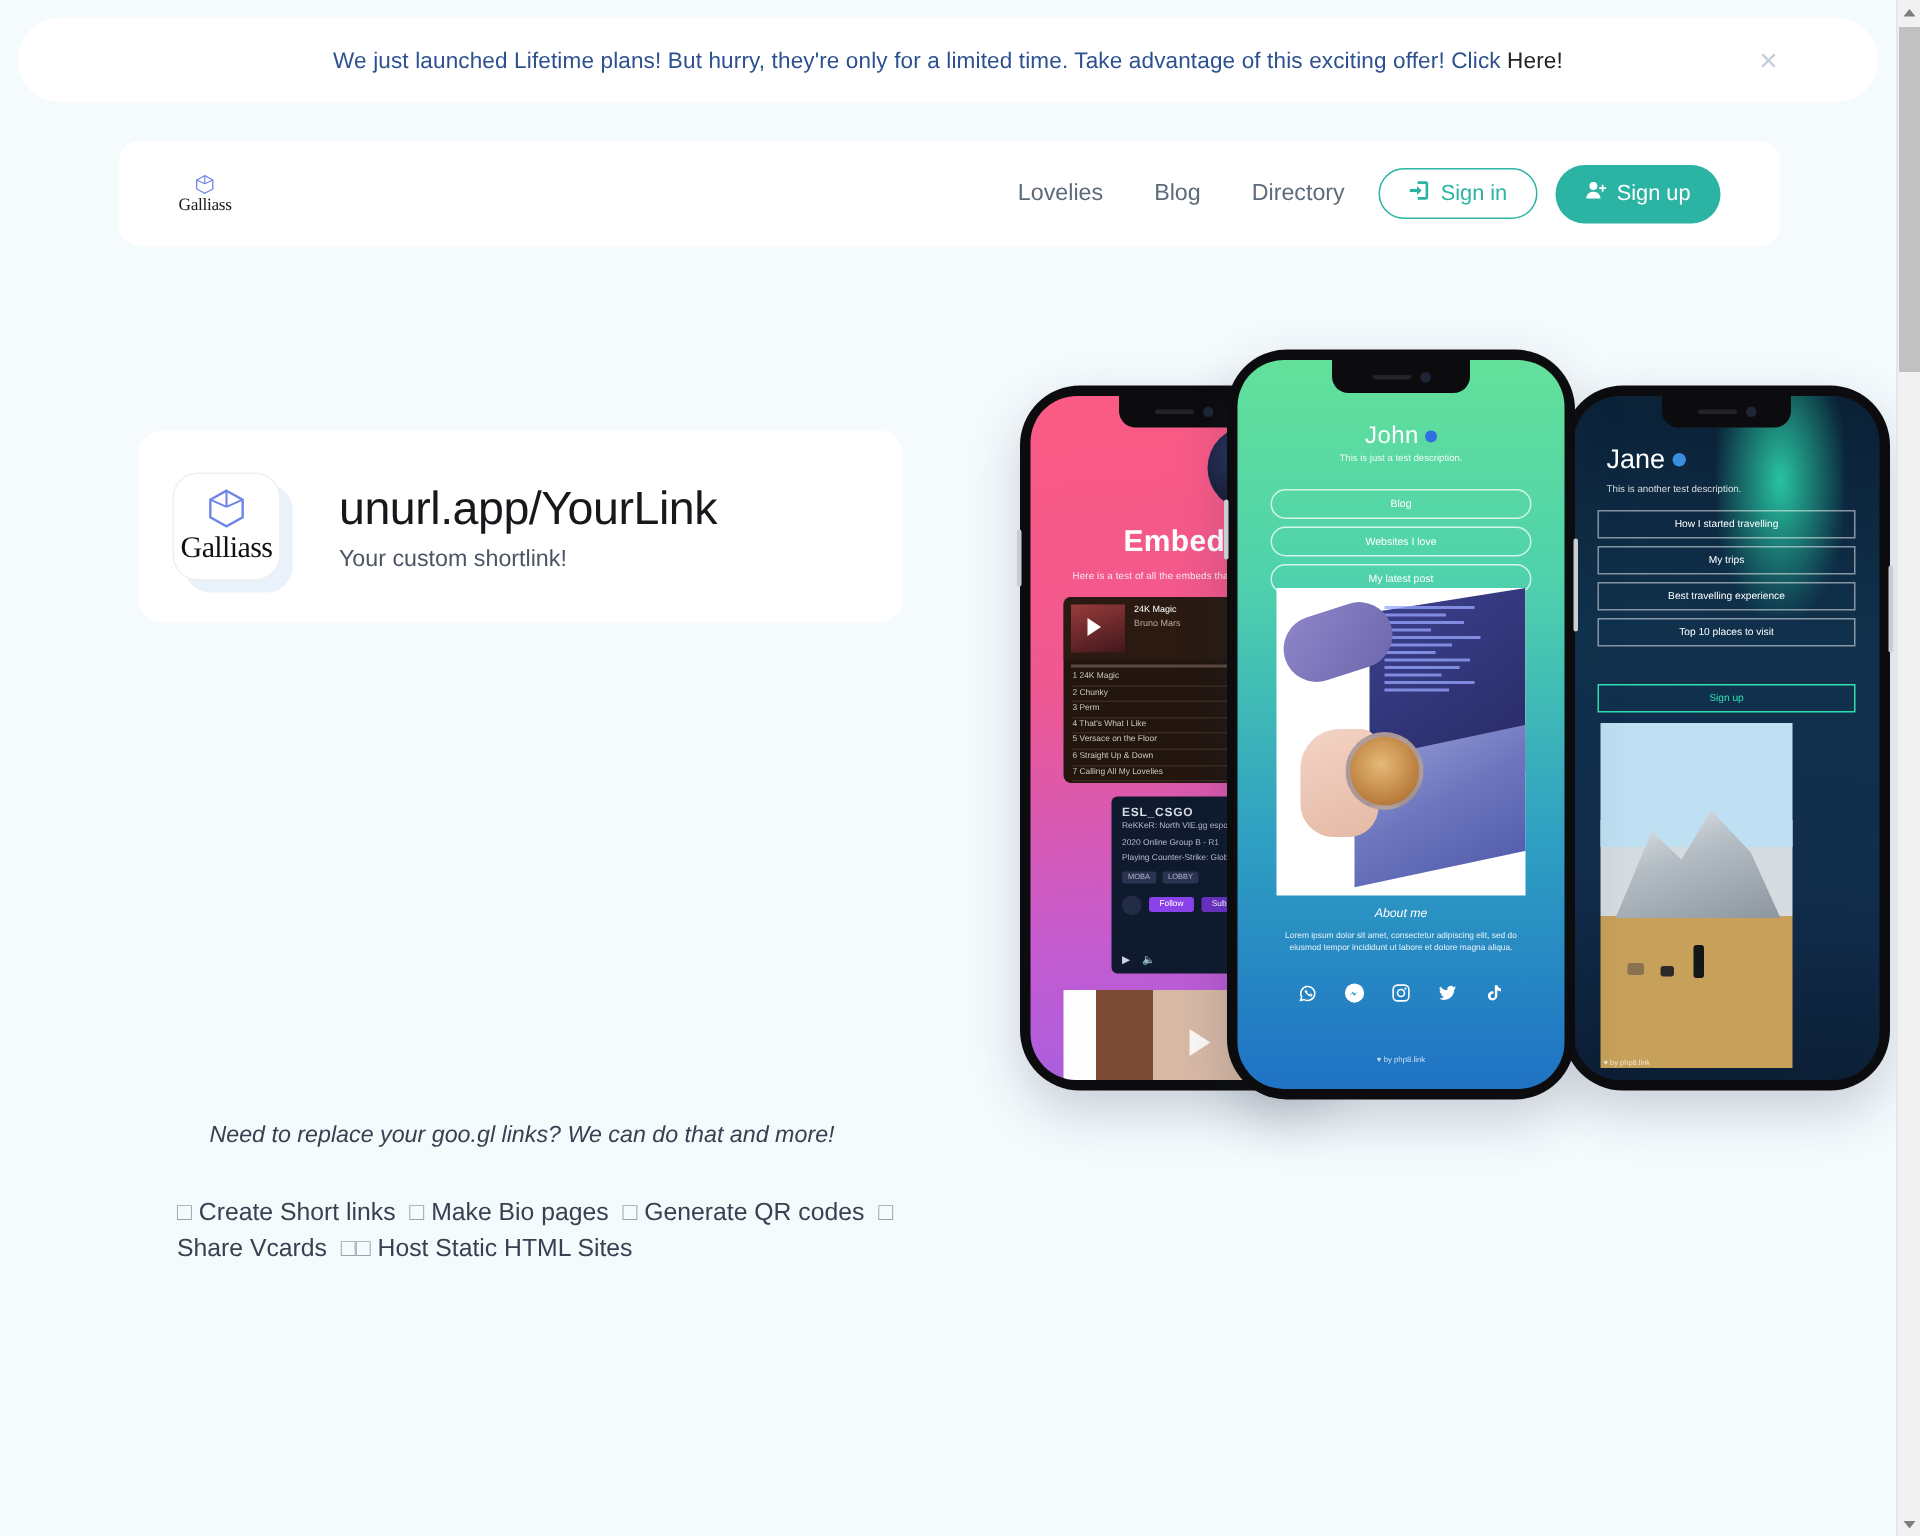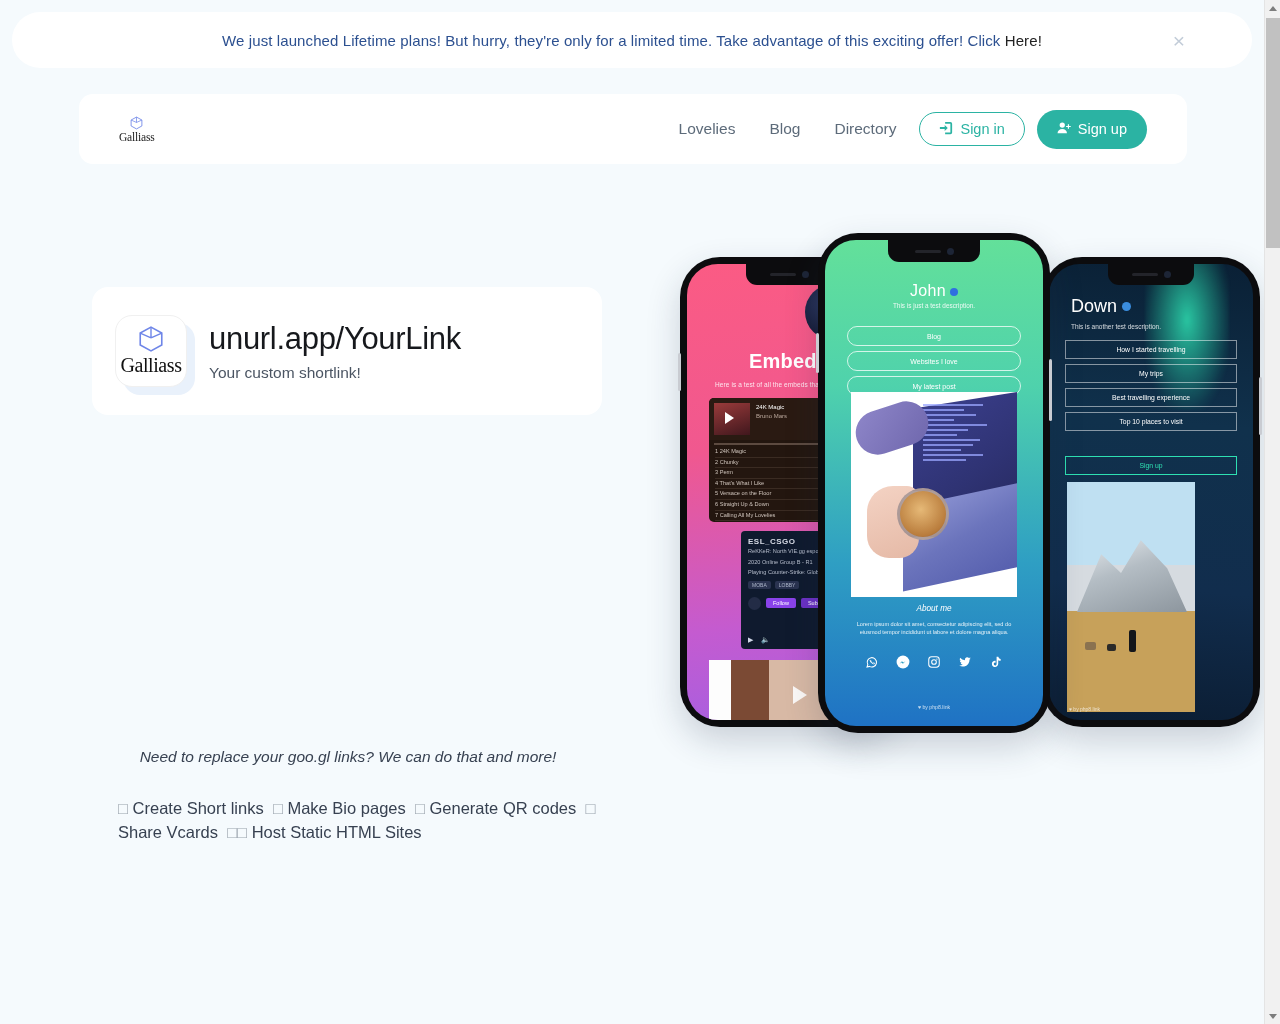--- a/index.html
+++ b/index.html
@@ -91,21 +91,21 @@
   .logo-tile {
     position: absolute; left: 0; top: 0; width: 72px; height: 72px; z-index: 1;
     background: #ffffff; border-radius: 17px;
     display: flex; flex-direction: column; align-items: center; justify-content: center; gap: 1px;
     border: 1px solid #f0f0f0;
   }
   .logo-tile .cube { width: 26px; height: 28px; }
   .logo-tile .word {
     font-family: "Liberation Serif", serif; font-size: 20px; color: #101010; letter-spacing: -.4px;
   }
-  .hero-card-text { display: flex; flex-direction: column; gap: 7px; }
+  .hero-card-text { display: flex; flex-direction: column; gap: 7px; margin-left: 17px; }
   .hero-url { font-size: 31px; color: #16181c; letter-spacing: -.3px; }
   .hero-sub { font-size: 15.5px; color: #4b5563; }
 
   .headline {
     position: absolute; left: 78px; top: 424px; width: 545px;
     font-size: 59px; line-height: 77px; font-weight: bold; color: #0a0a0a; letter-spacing: -1.1px;
   }
   .tagline {
     position: absolute; left: 78px; top: 748px; width: 540px; text-align: center;
     font-size: 15.5px; font-style: italic; color: #374151;
@@ -399,21 +399,21 @@
     <div class="phone" id="phone-right">
       <div class="rail-l"></div>
       <div class="rail-r"></div>
       <div class="screen">
         <div class="rp-blob"></div>
         <div class="notch">
           <span class="speaker"></span>
           <span class="cam"></span>
         </div>
         <div class="rp-name">
-          <span>Down</span>
+          <span>Jane</span>
           <span class="rp-badge"></span>
         </div>
         <div class="rp-desc">This is another test description.</div>
         <div class="rp-btn" style="top:76px">How I started travelling</div>
         <div class="rp-btn" style="top:100px">My trips</div>
         <div class="rp-btn" style="top:124px">Best travelling experience</div>
         <div class="rp-btn" style="top:148px">Top 10 places to visit</div>
         <div class="rp-signup">Sign up</div>
         <div class="rp-photo">
           <div class="peak"></div>

